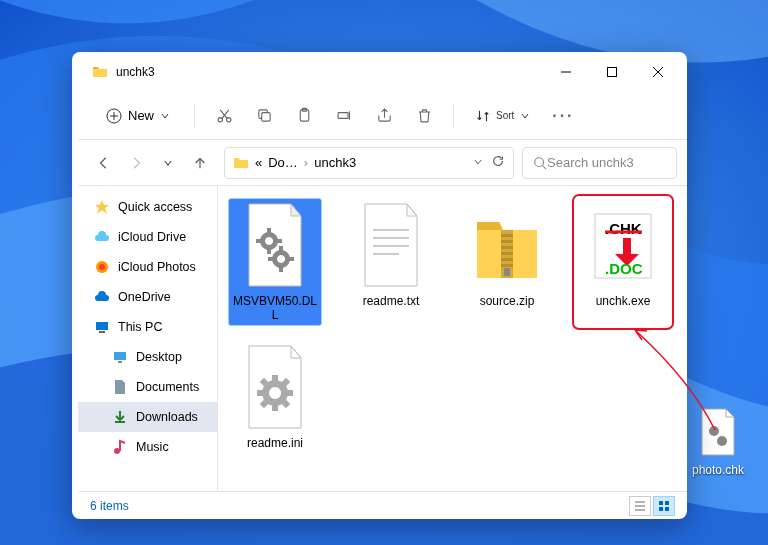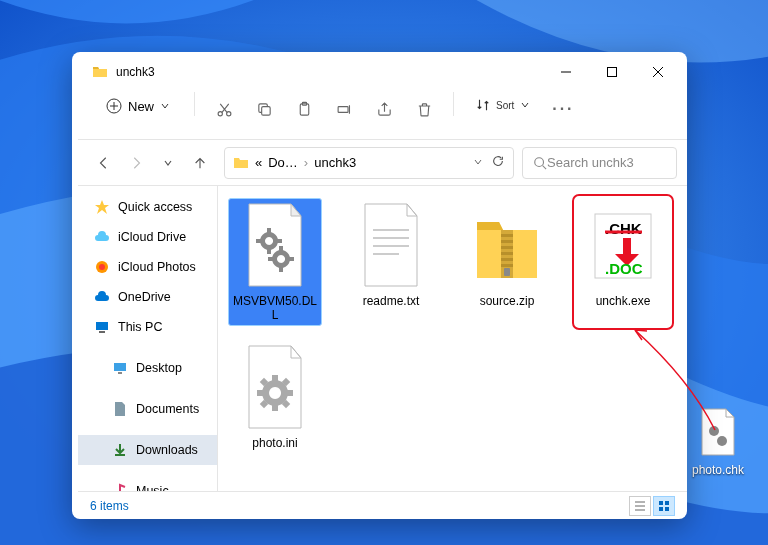--- a/index.html
+++ b/index.html
@@ -5,37 +5,37 @@
 * { margin: 0; padding: 0; box-sizing: border-box; font-family: 'Segoe UI', Tahoma, sans-serif; }
 body { width: 768px; height: 545px; overflow: hidden; position: relative; background: linear-gradient(135deg, #0a5fd8 0%, #3a8fff 100%); }
 .wallpaper { position: absolute; inset: 0; z-index: 0; }
 .wallpaper svg { width: 100%; height: 100%; }
 .window { position: absolute; left: 72px; top: 52px; width: 615px; height: 467px; background: #fff; border-radius: 8px; box-shadow: 0 8px 32px rgba(0,0,0,0.35); z-index: 10; display: flex; flex-direction: column; overflow: hidden; padding-left: 6px; }
 .titlebar { height: 40px; display: flex; align-items: center; padding: 0 6px 0 14px; }
 .title-icon { width: 16px; height: 16px; margin-right: 8px; }
 .title-text { font-size: 12px; color: #000; }
 .win-controls { margin-left: auto; display: flex; }
 .win-btn { width: 46px; height: 32px; display: flex; align-items: center; justify-content: center; color: #000; }
-.toolbar { height: 48px; border-bottom: 1px solid #e5e5e5; display: flex; align-items: flex-start; padding: 0 16px; gap: 6px; }
+.toolbar { height: 48px; border-bottom: 1px solid #e5e5e5; display: flex; align-items: center; padding: 0 16px; gap: 6px; }
 .new-btn { display: flex; align-items: center; gap: 6px; padding: 6px 12px; border-radius: 4px; font-size: 13px; }
 .tb-sep { width: 1px; height: 24px; background: #e5e5e5; margin: 0 6px; }
 .tb-icon { width: 34px; height: 34px; display: flex; align-items: center; justify-content: center; border-radius: 4px; color: #666; }
 .sort-btn { display: flex; align-items: center; gap: 6px; padding: 6px 10px; font-size: 10px; color: #333; }
 .navbar { height: 46px; border-bottom: 1px solid #e5e5e5; display: flex; align-items: center; padding: 0 10px; gap: 8px; }
 .nav-btns { display: flex; gap: 12px; padding: 0 6px; }
 .nav-btn { width: 20px; height: 20px; display: flex; align-items: center; justify-content: center; color: #555; }
 .nav-btn.disabled { color: #bbb; }
 .addr-box { flex: 1; height: 32px; border: 1px solid #ddd; border-radius: 4px; display: flex; align-items: center; padding: 0 8px; gap: 6px; font-size: 13px; position: relative; }
 .addr-sep { color: #999; }
 .refresh { margin-left: auto; color: #555; }
 .search-box { width: 155px; height: 32px; border: 1px solid #ddd; border-radius: 4px; display: flex; align-items: center; padding: 0 10px; gap: 0; color: #888; font-size: 13px; }
 .body-area { flex: 1; display: flex; overflow: hidden; }
 .sidebar { width: 140px; border-right: 1px solid #e5e5e5; padding: 6px 0; overflow: hidden; }
 .side-item { height: 30px; display: flex; align-items: center; padding: 0 8px 0 16px; font-size: 12.5px; gap: 8px; white-space: nowrap; }
-.side-item.indent { padding-left: 34px; margin-top: 11px; }
+.side-item.indent { padding-left: 34px; }
 .side-item.selected { background: #e0e7f0; }
 .side-icon { width: 16px; height: 16px; flex-shrink: 0; }
 .content { flex: 1; padding: 12px 10px; display: flex; flex-wrap: wrap; gap: 14px 22px; align-content: flex-start; position: relative; }
 .file-item { width: 94px; display: flex; flex-direction: column; align-items: center; gap: 4px; padding: 4px; border-radius: 3px; }
 .file-item.selected { background: #3b82f6; border: 1px solid #99d1ff; padding: 3px; }
 .file-item.highlighted { outline: 2px solid #e81123; outline-offset: 2px; }
 .file-icon { width: 72px; height: 88px; display: flex; align-items: center; justify-content: center; }
 .file-label { font-size: 12px; text-align: center; word-break: break-all; color: #000; }
 .statusbar { height: 28px; border-top: 1px solid #e5e5e5; display: flex; align-items: center; padding: 0 12px; font-size: 12px; color: #555; }
 .view-btns { margin-left: auto; display: flex; gap: 2px; }
@@ -348,21 +348,21 @@
                   <rect x="-18" y="-3" width="7" height="6"></rect>
                   <rect x="11" y="-3" width="7" height="6"></rect>
                   <rect x="-14" y="-14" width="6" height="6" transform="rotate(45 -11 -11)"></rect>
                   <rect x="8" y="8" width="6" height="6" transform="rotate(45 11 11)"></rect>
                   <rect x="-14" y="8" width="6" height="6" transform="rotate(45 -11 11)"></rect>
                   <rect x="8" y="-14" width="6" height="6" transform="rotate(45 11 -11)"></rect>
                 </g>
               </g>
             </svg>
           </div>
-        <div class="file-label">photo.ini</div>
+        <div class="file-label">readme.ini</div>
       </div>
     </div>
   </div>
 
   <div class="statusbar">
     <span style="color:#0067c0;">6 items</span>
     <div class="view-btns">
       <div class="view-btn">
           <svg width="12" height="12" viewBox="0 0 12 12">
             <line x1="1" y1="2" x2="11" y2="2" stroke="#666"></line>

